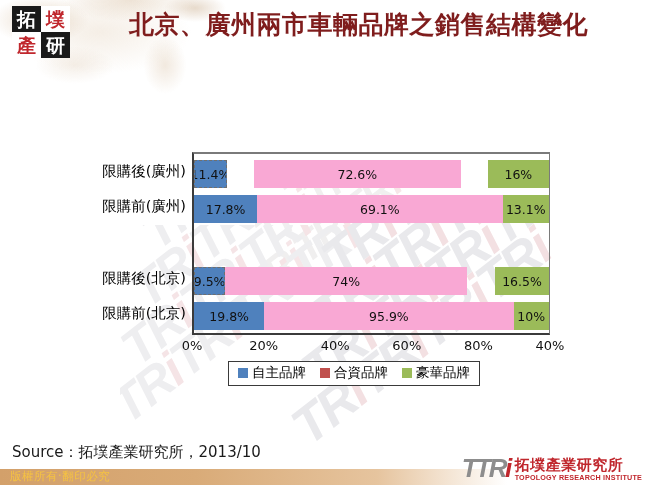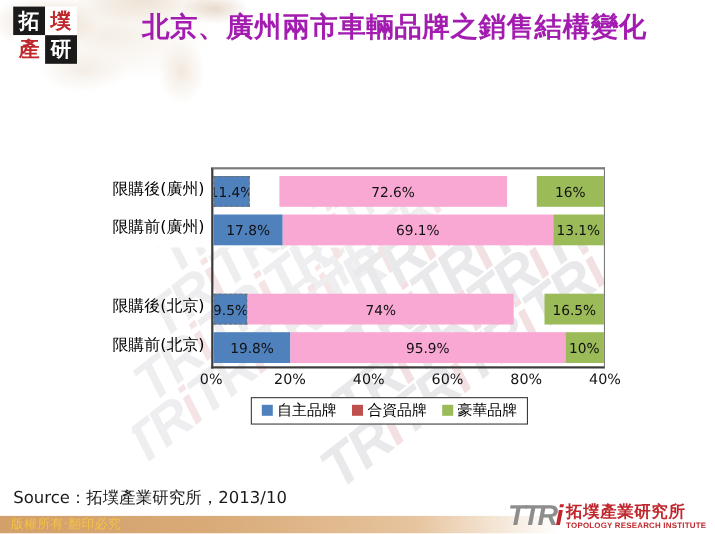--- a/index.html
+++ b/index.html
@@ -84,21 +84,21 @@
   #brand-logo .lg.d { background:#1a1a1a; color:#ffffff; }
 
   
   #slide-title {
     position:absolute; left:86px; top:8px; width:545px;
     text-align:center;
     font-family:"DejaVu Serif", serif;
     font-weight:bold;
     font-size:25px;
     line-height:1.38;
-    color:#a21caf;
+    color:#7f1d1d;
     letter-spacing:.5px;
     z-index:4;
   }
 
   
   #chart { position:absolute; left:0; top:130px; width:650px; height:270px; z-index:3; }
 
   #cat-labels { position:absolute; left:60px; top:0; width:130px; height:200px; }
   .cat-label {
     position:absolute; right:4px; width:130px; text-align:right;

